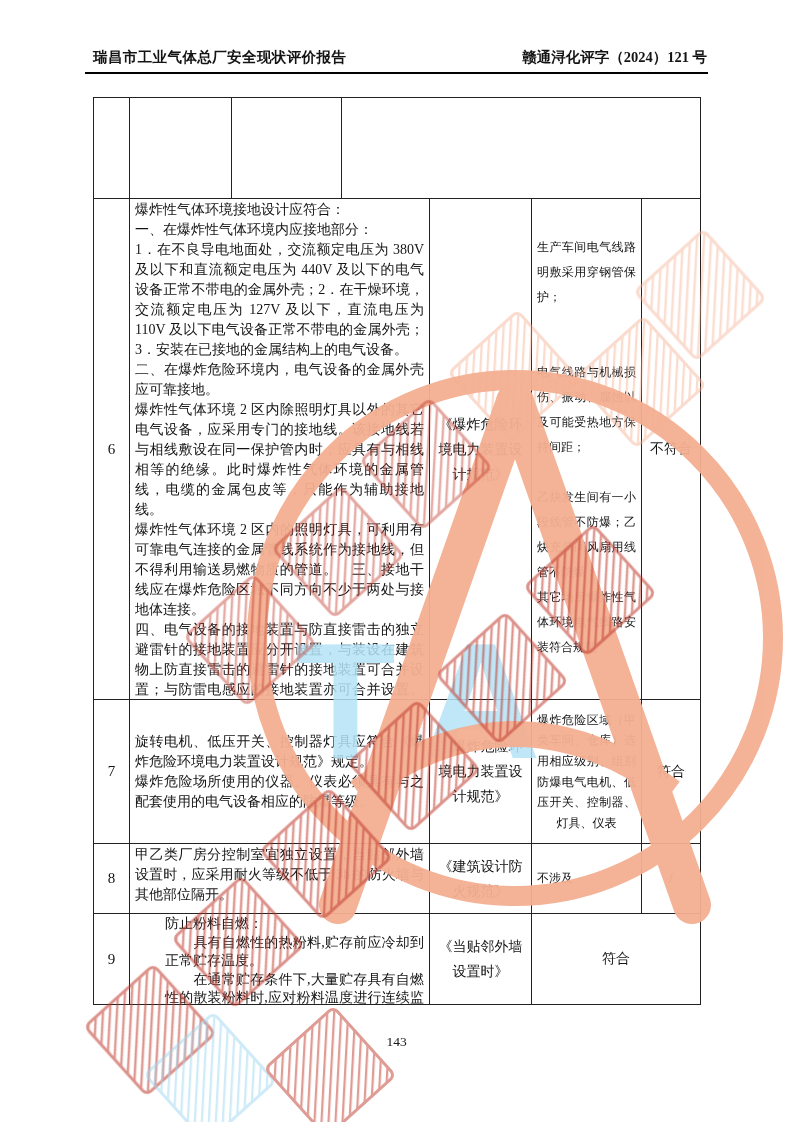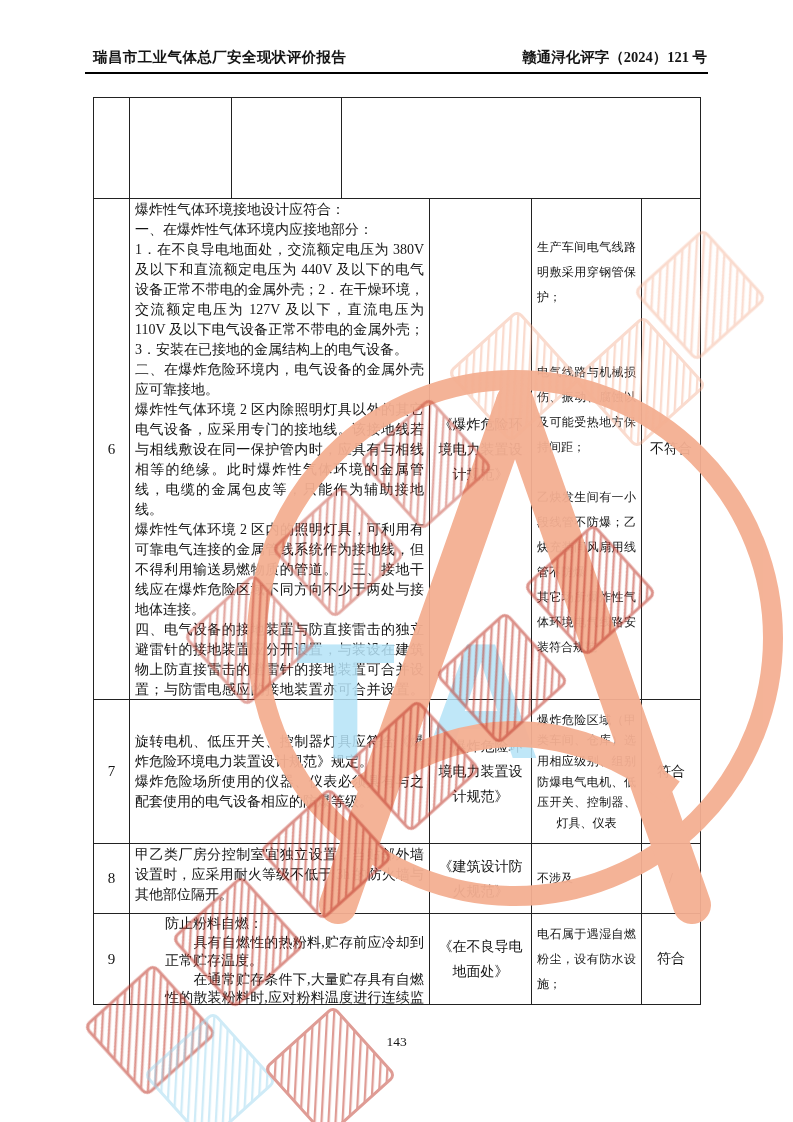--- a/index.html
+++ b/index.html
@@ -94,22 +94,21 @@
     <div class="cell standard">《建筑设计防火规范》</div>
     <div class="cell status">不涉及</div>
     <div class="cell result">/</div>
   </div>
 
   <div class="trow row-9">
     <div class="cell no">9</div>
     <div class="cell content">防止粉料自燃：
 　　具有自燃性的热粉料,贮存前应冷却到正常贮存温度。
 　　在通常贮存条件下,大量贮存具有自燃性的散装粉料时,应对粉料温度进行连续监测;当发现</div>
-    <div class="cell standard">《在不良导电地面处》</div>
-    <div class="cell status">电石属于遇湿自燃粉尘，设有防水设施；</div>
+    <div class="cell standard">《当贴邻外墙设置时》</div>
     <div class="cell result">符合</div>
   </div>
 
 </div>
 
 <svg class="wm" viewBox="0 0 793 1122" xmlns="http://www.w3.org/2000/svg">
   <defs>
     <pattern id="hr" width="7" height="7" patternUnits="userSpaceOnUse" patternTransform="rotate(45)">
       <line x1="1" y1="0" x2="1" y2="7" stroke="#c03a2c" stroke-width="2.6"></line>
     </pattern>

